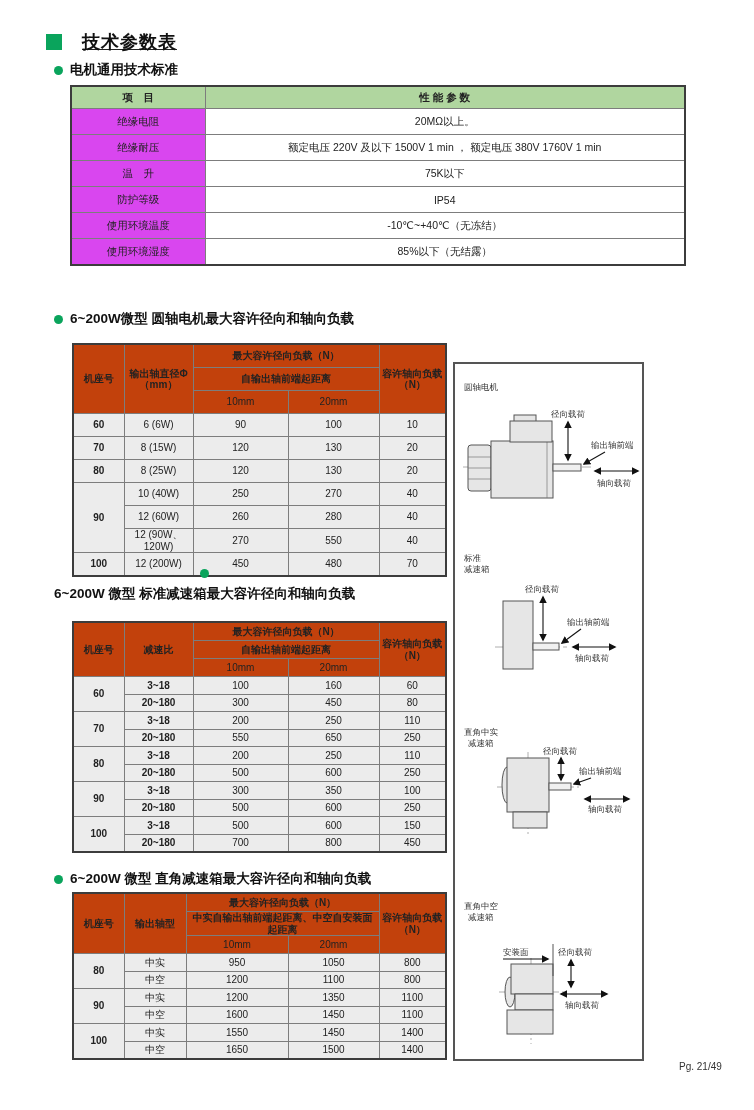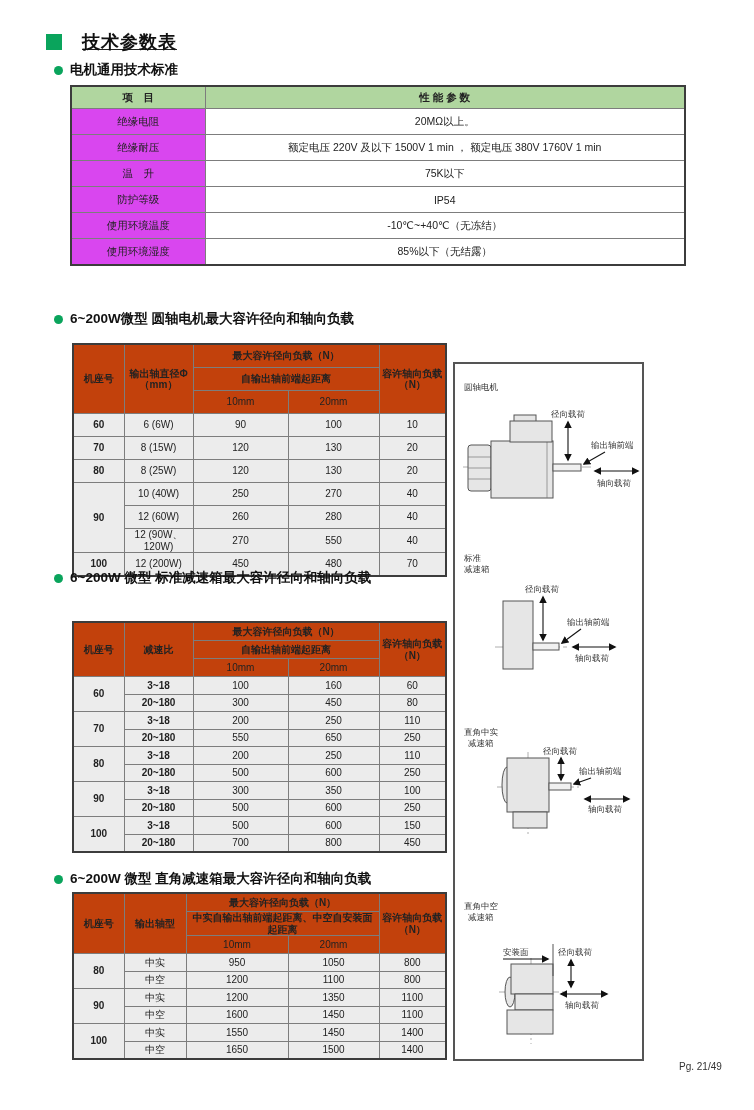--- a/index.html
+++ b/index.html
@@ -172,21 +172,21 @@
     <tr>
       <td class="fr">100</td>
       <td>12 (200W)</td>
       <td>450</td>
       <td>480</td>
       <td>70</td>
     </tr>
   </tbody>
 </table>
 
-<div class="abs sec-head" style="left:54px;top:569px;">
+<div class="abs sec-head" style="left:54px;top:569px;flex-direction:column;">
   <span class="dot"></span>
   <span class="txt">6~200W 微型 标准减速箱最大容许径向和轴向负载</span>
 </div>
 
 <table class="abs t t3" style="left:72px;top:621px;">
   <colgroup>
       <col style="width:51px">
       <col style="width:69px">
       <col style="width:95px">
       <col style="width:91px">

